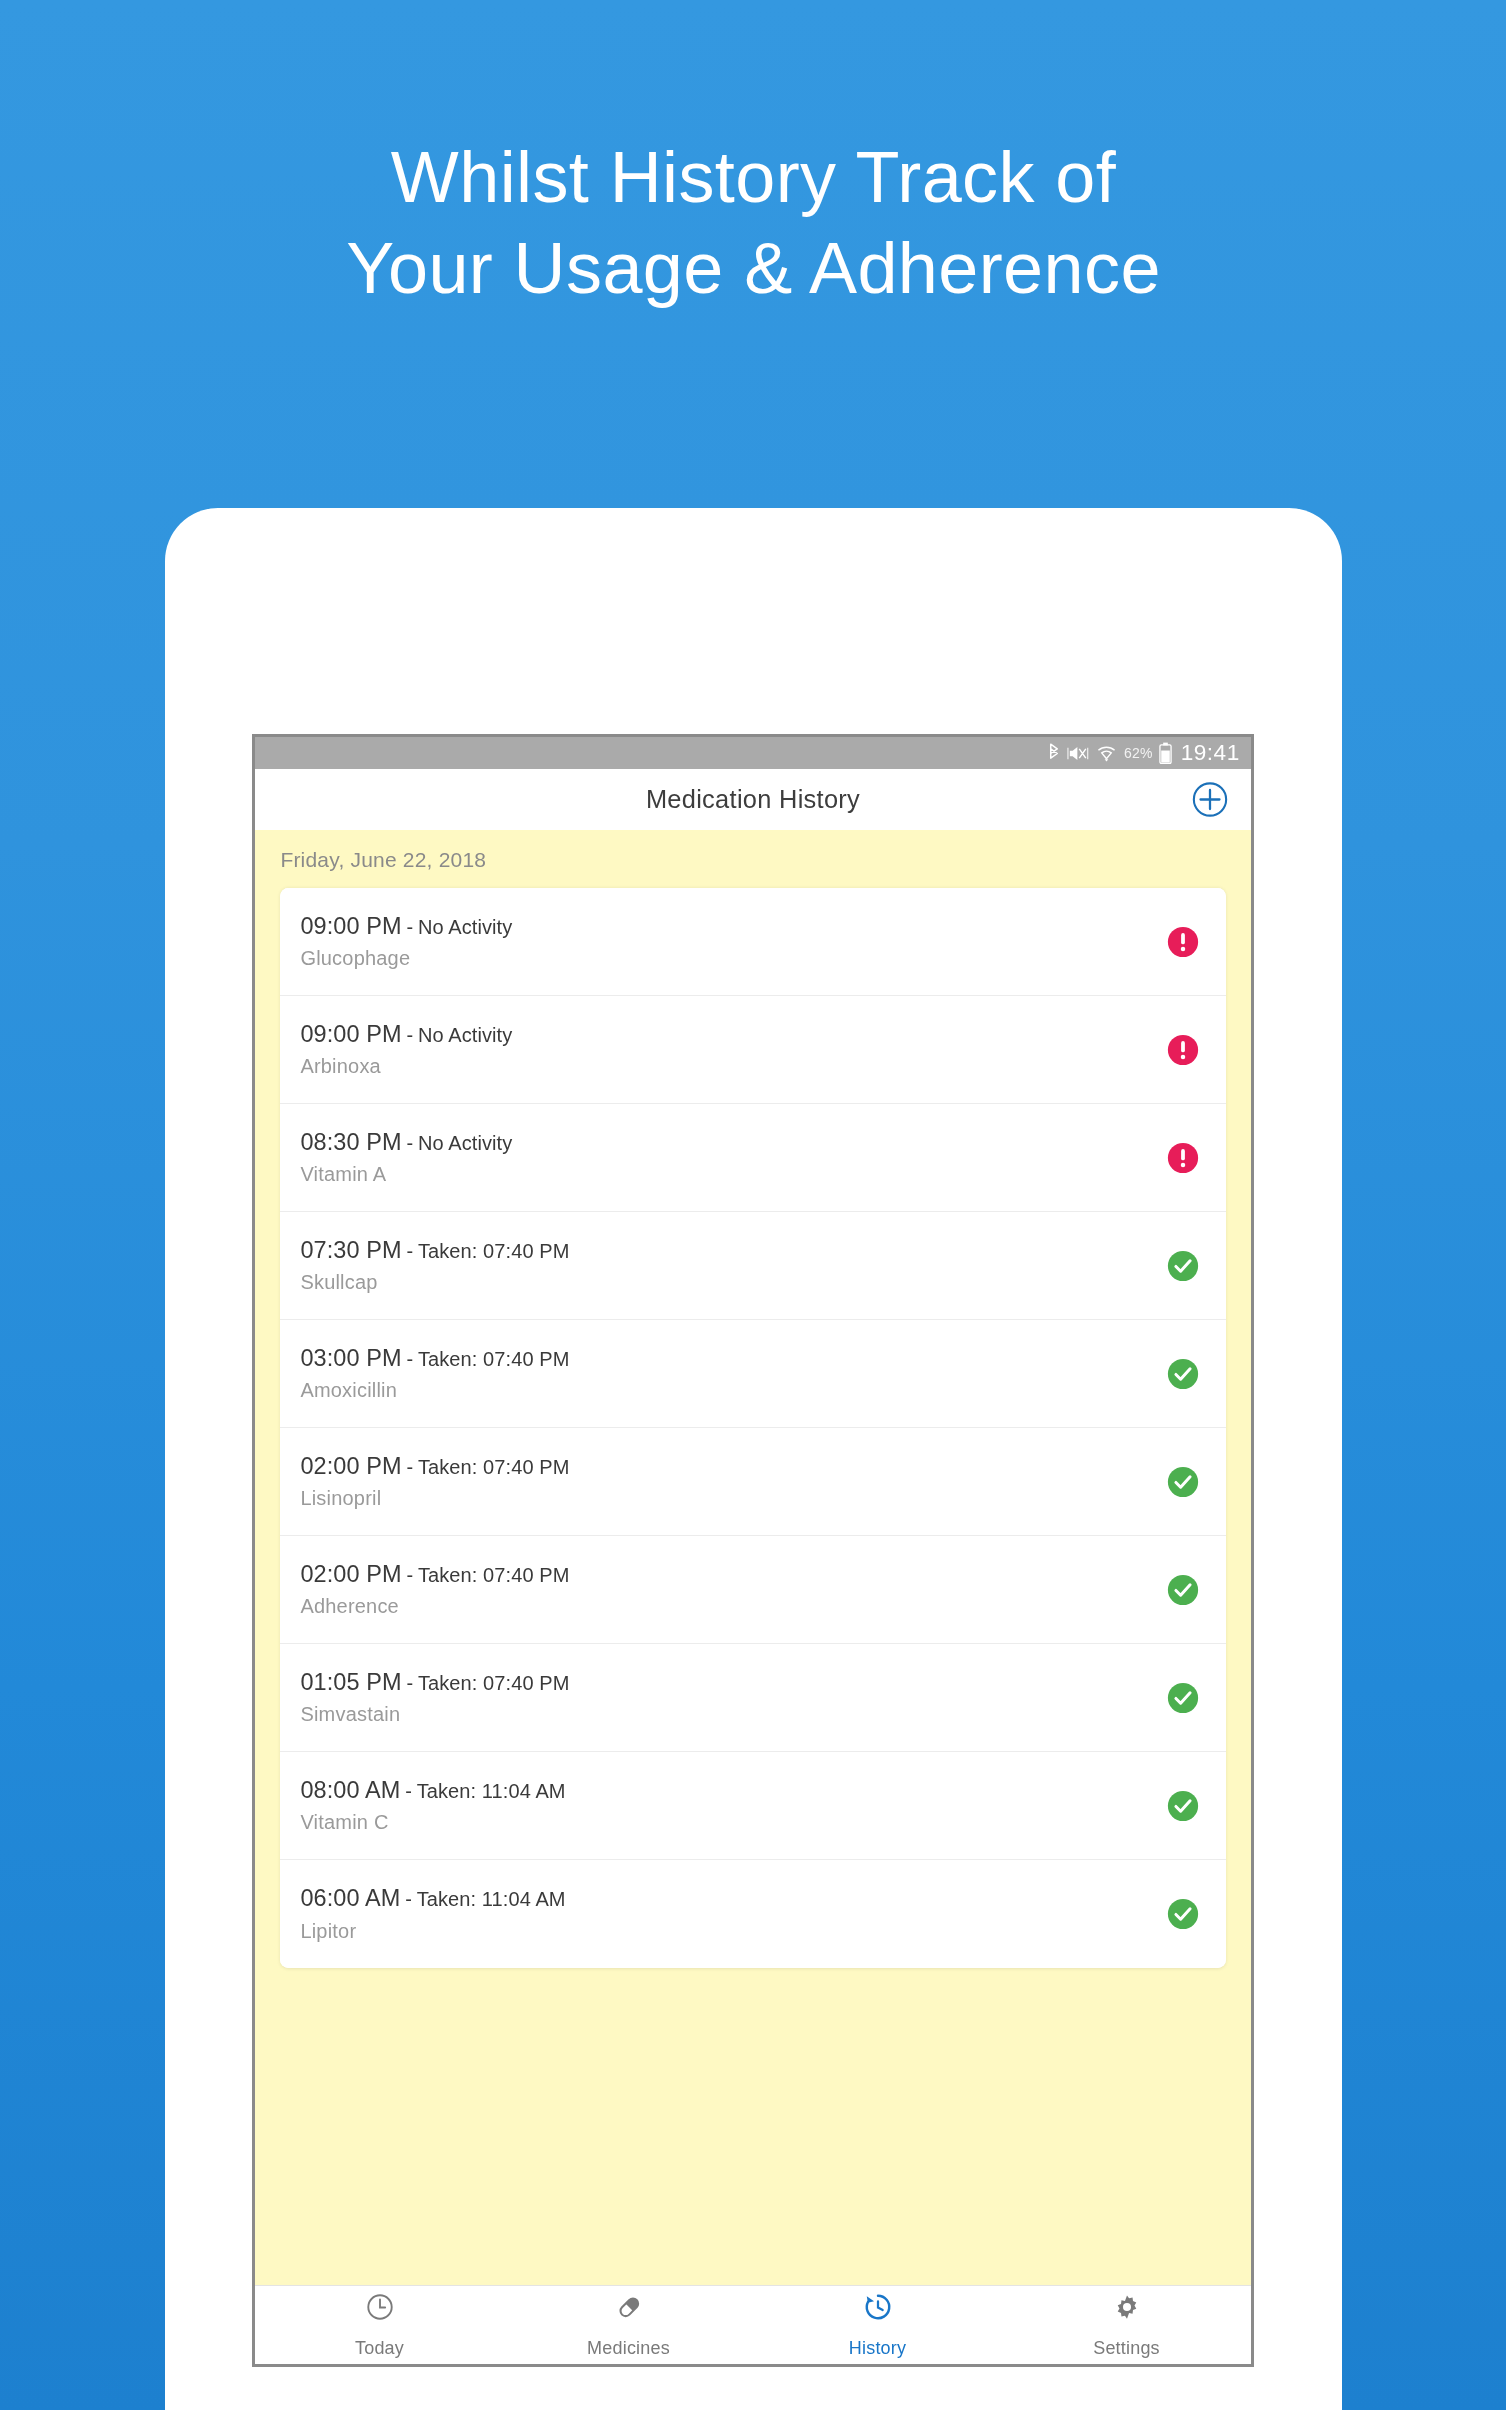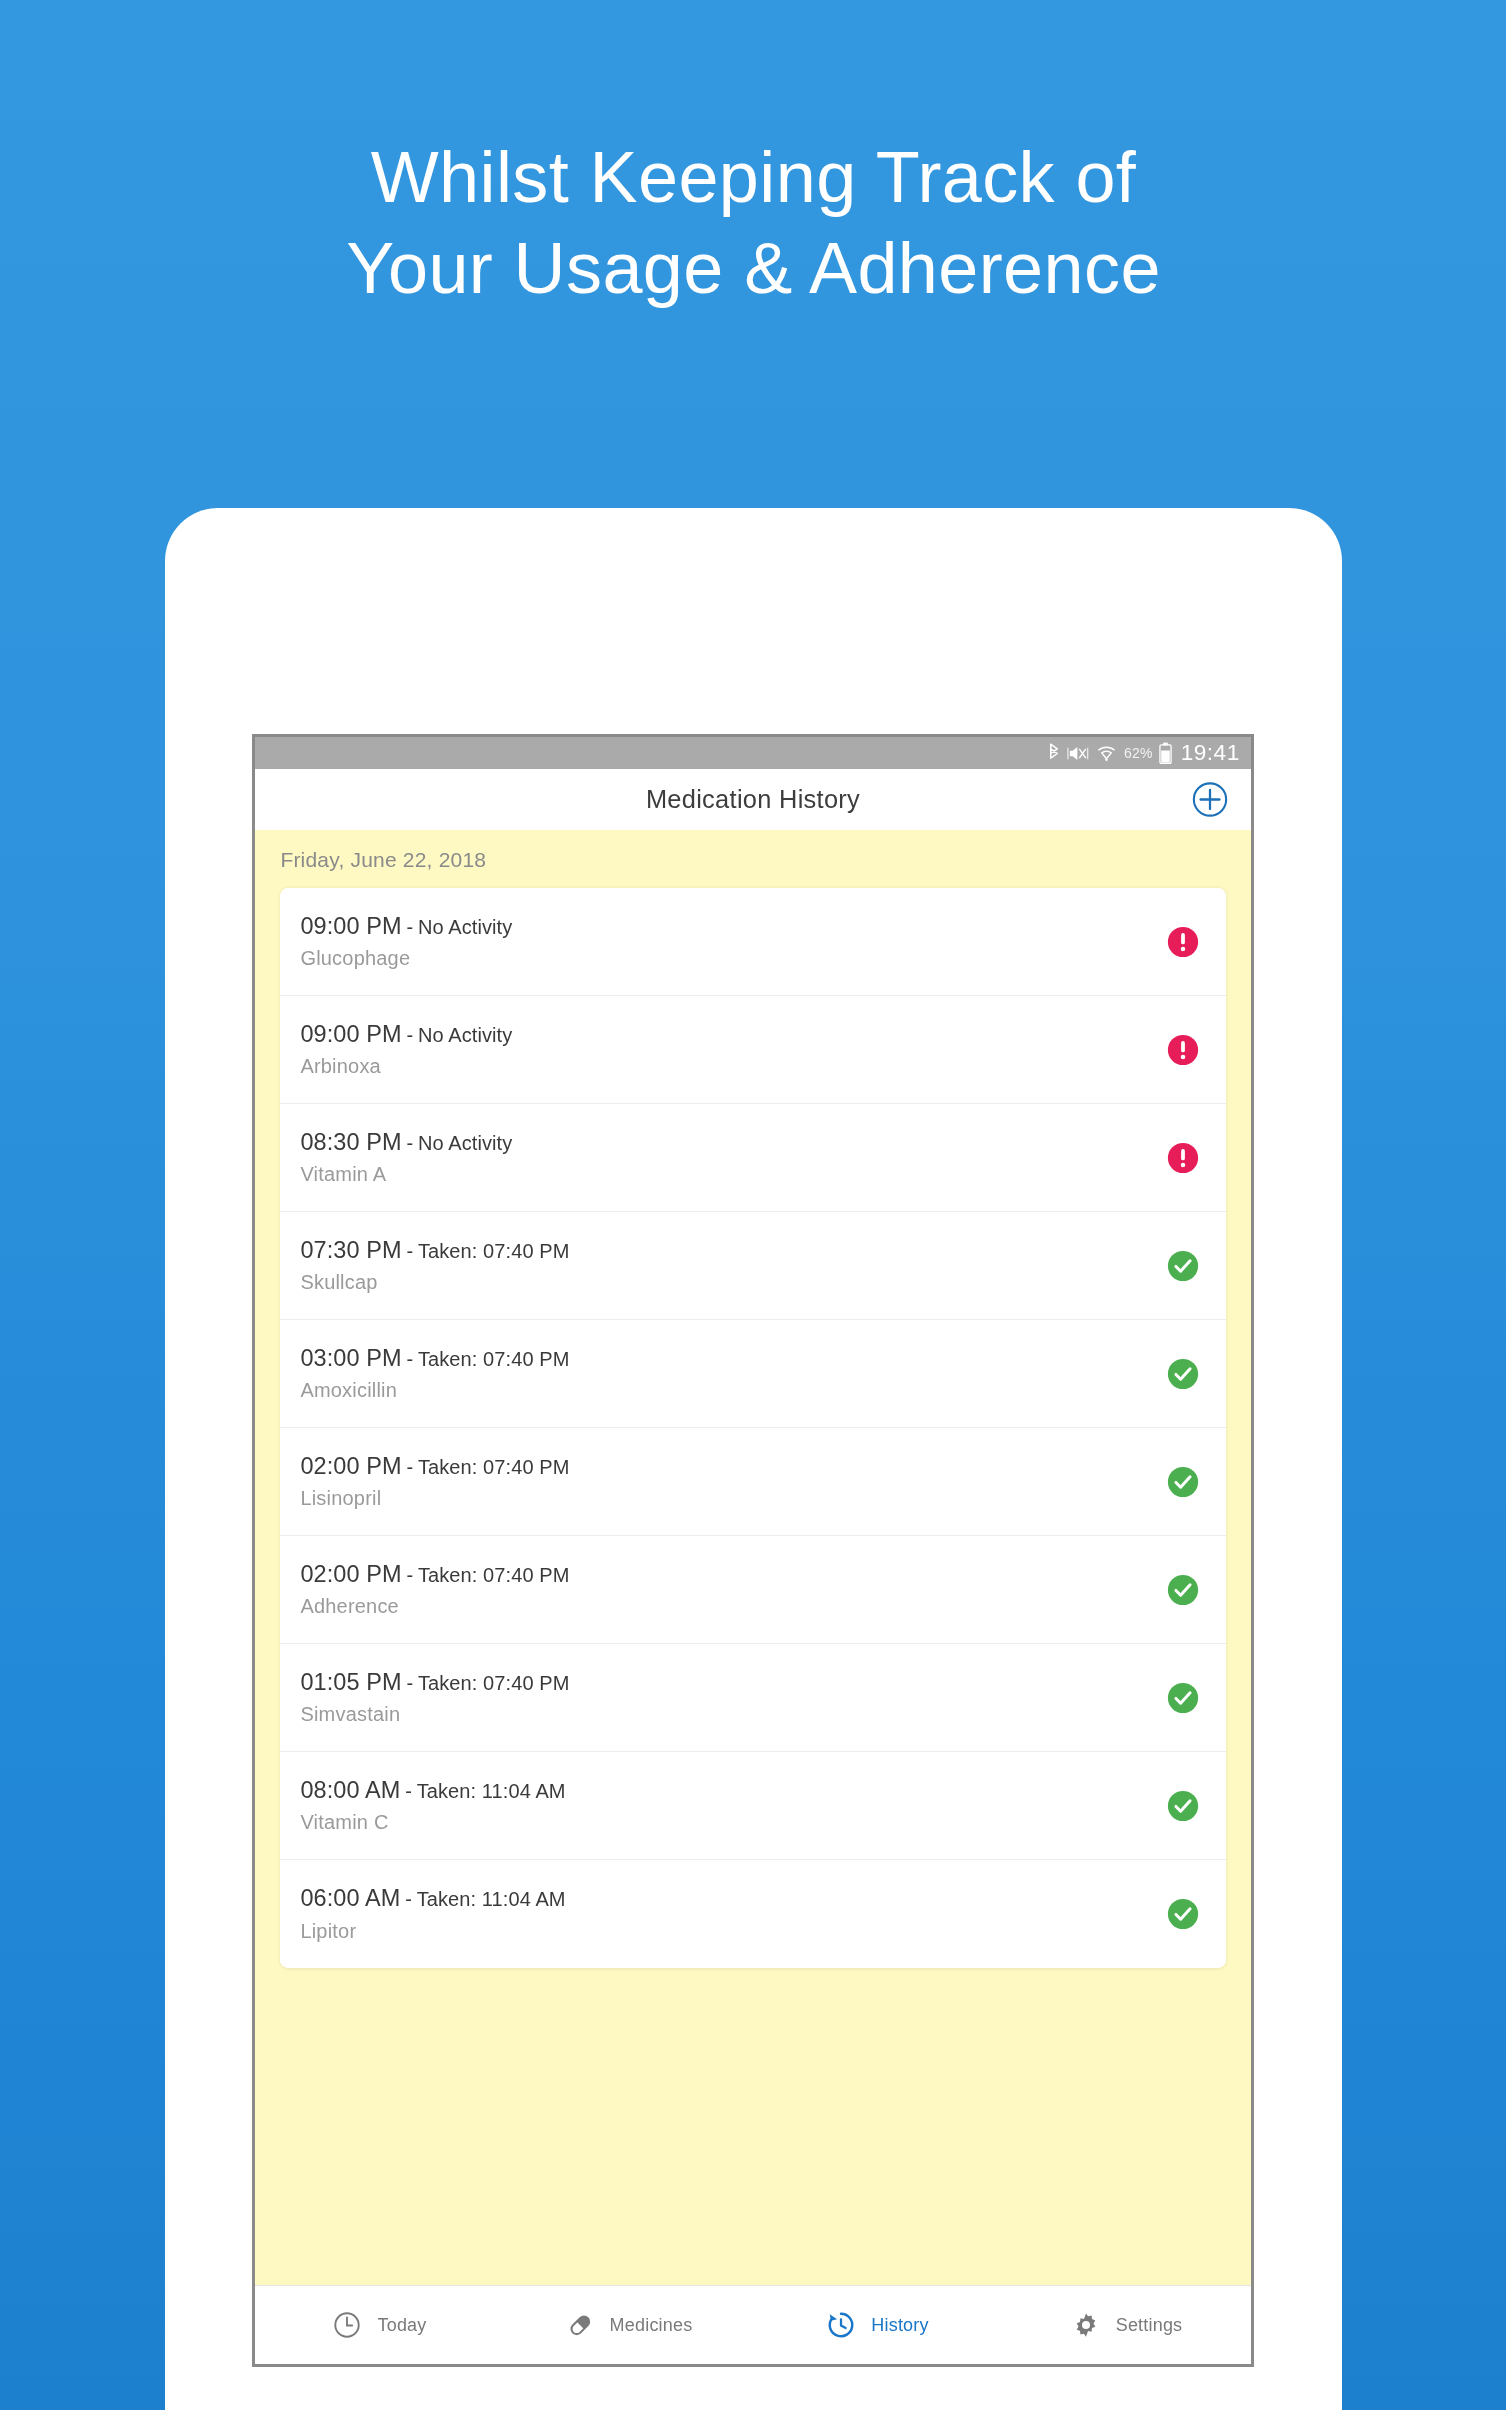--- a/index.html
+++ b/index.html
@@ -162,39 +162,39 @@
     height:79px;
     background:#ffffff;
     border-top:0.9px solid #e4e4e4;
     display:flex;
     align-items:center;
     flex:none;
   }
   .tab {
     flex:1;
     display:flex;
-    flex-direction:row;
+    flex-direction:column;
     align-items:center;
     justify-content:center;
     gap:15px;
     cursor:pointer;
   }
   .tab-label {
     font-size:18px;
     color:#7a7a7a;
     letter-spacing:0.2px;
   }
   .tab.active .tab-label { color:#1976c8; }
   .tab-icon { height:32px; display:flex; align-items:center; justify-content:center; }
 </style>
 </head>
 <body>
 
 <div class="headline">
-  <span class="line">Whilst Keeping Track of</span>
+  <span class="line">Whilst History Track of</span>
   <span class="line">Your Usage &amp; Adherence</span>
 </div>
 
 <div class="phone-body">
   <div class="camera-dot"></div>
 </div>
 
 <div class="screen">
 
   <div class="statusbar">

